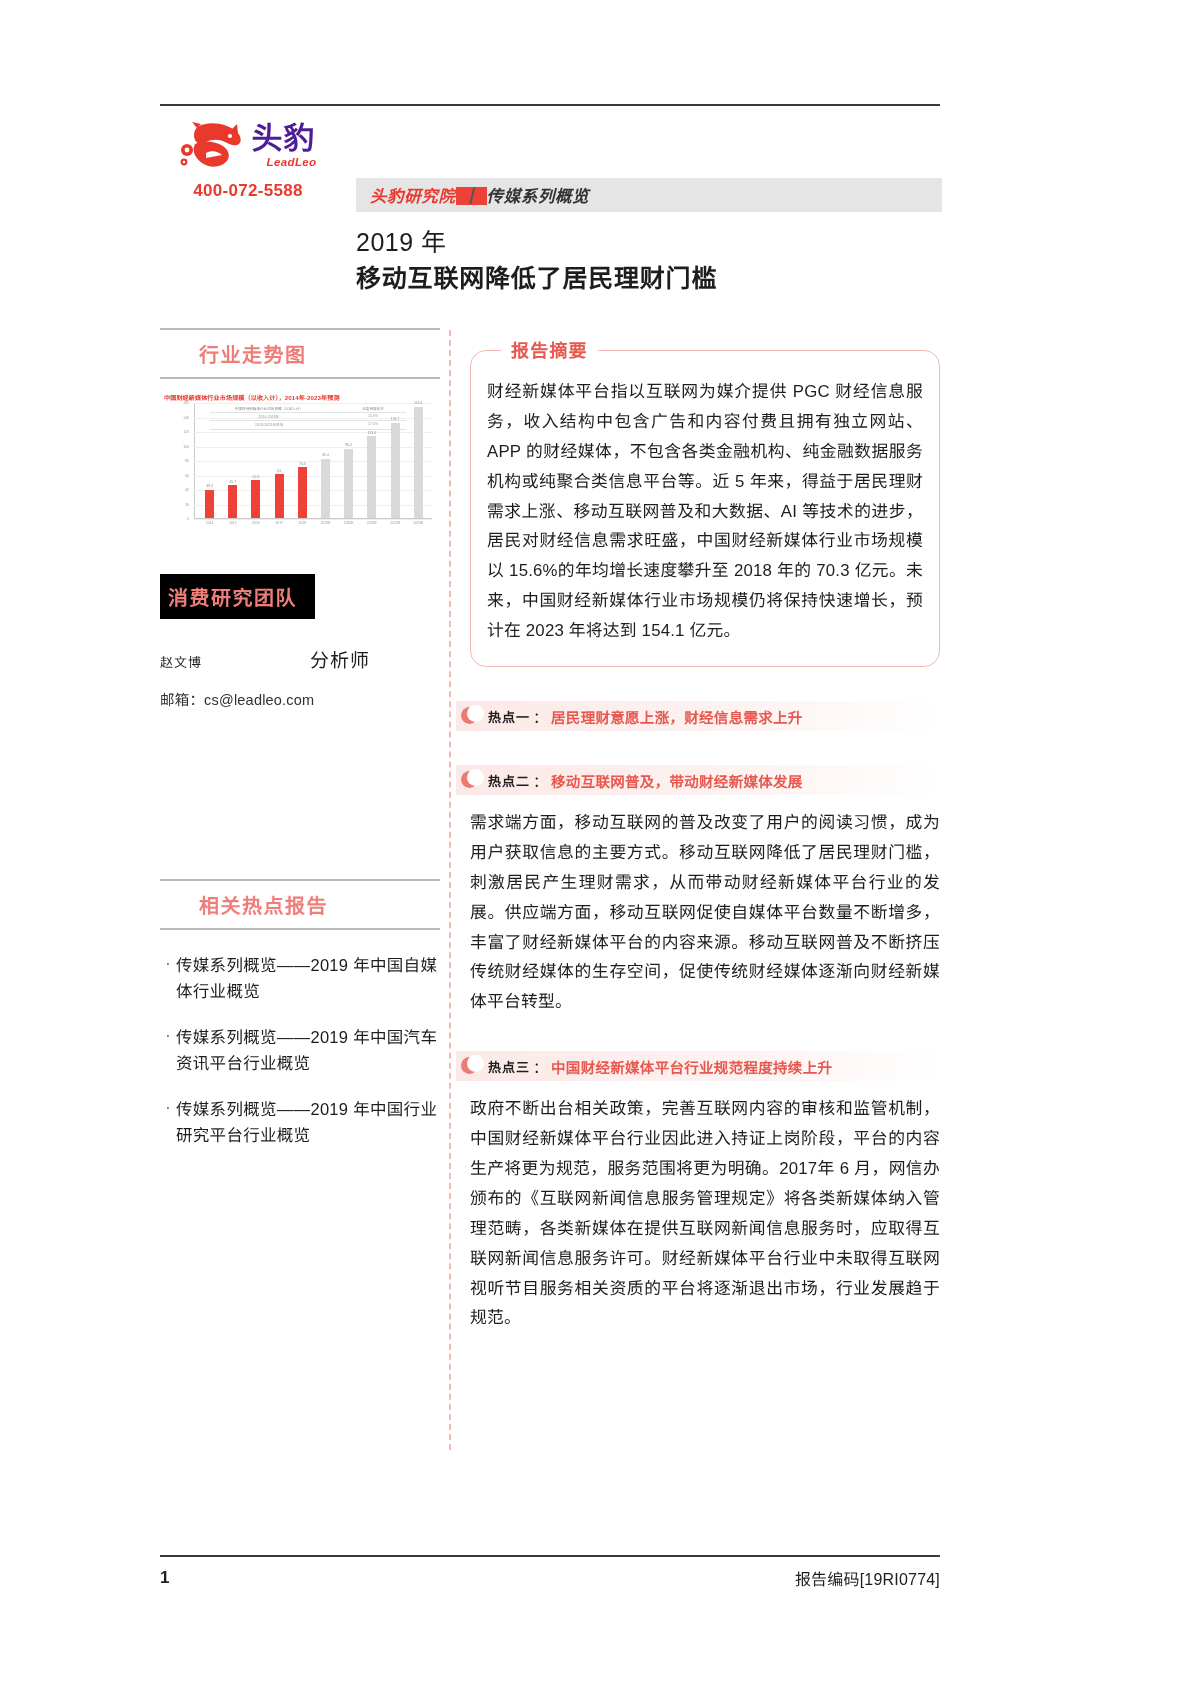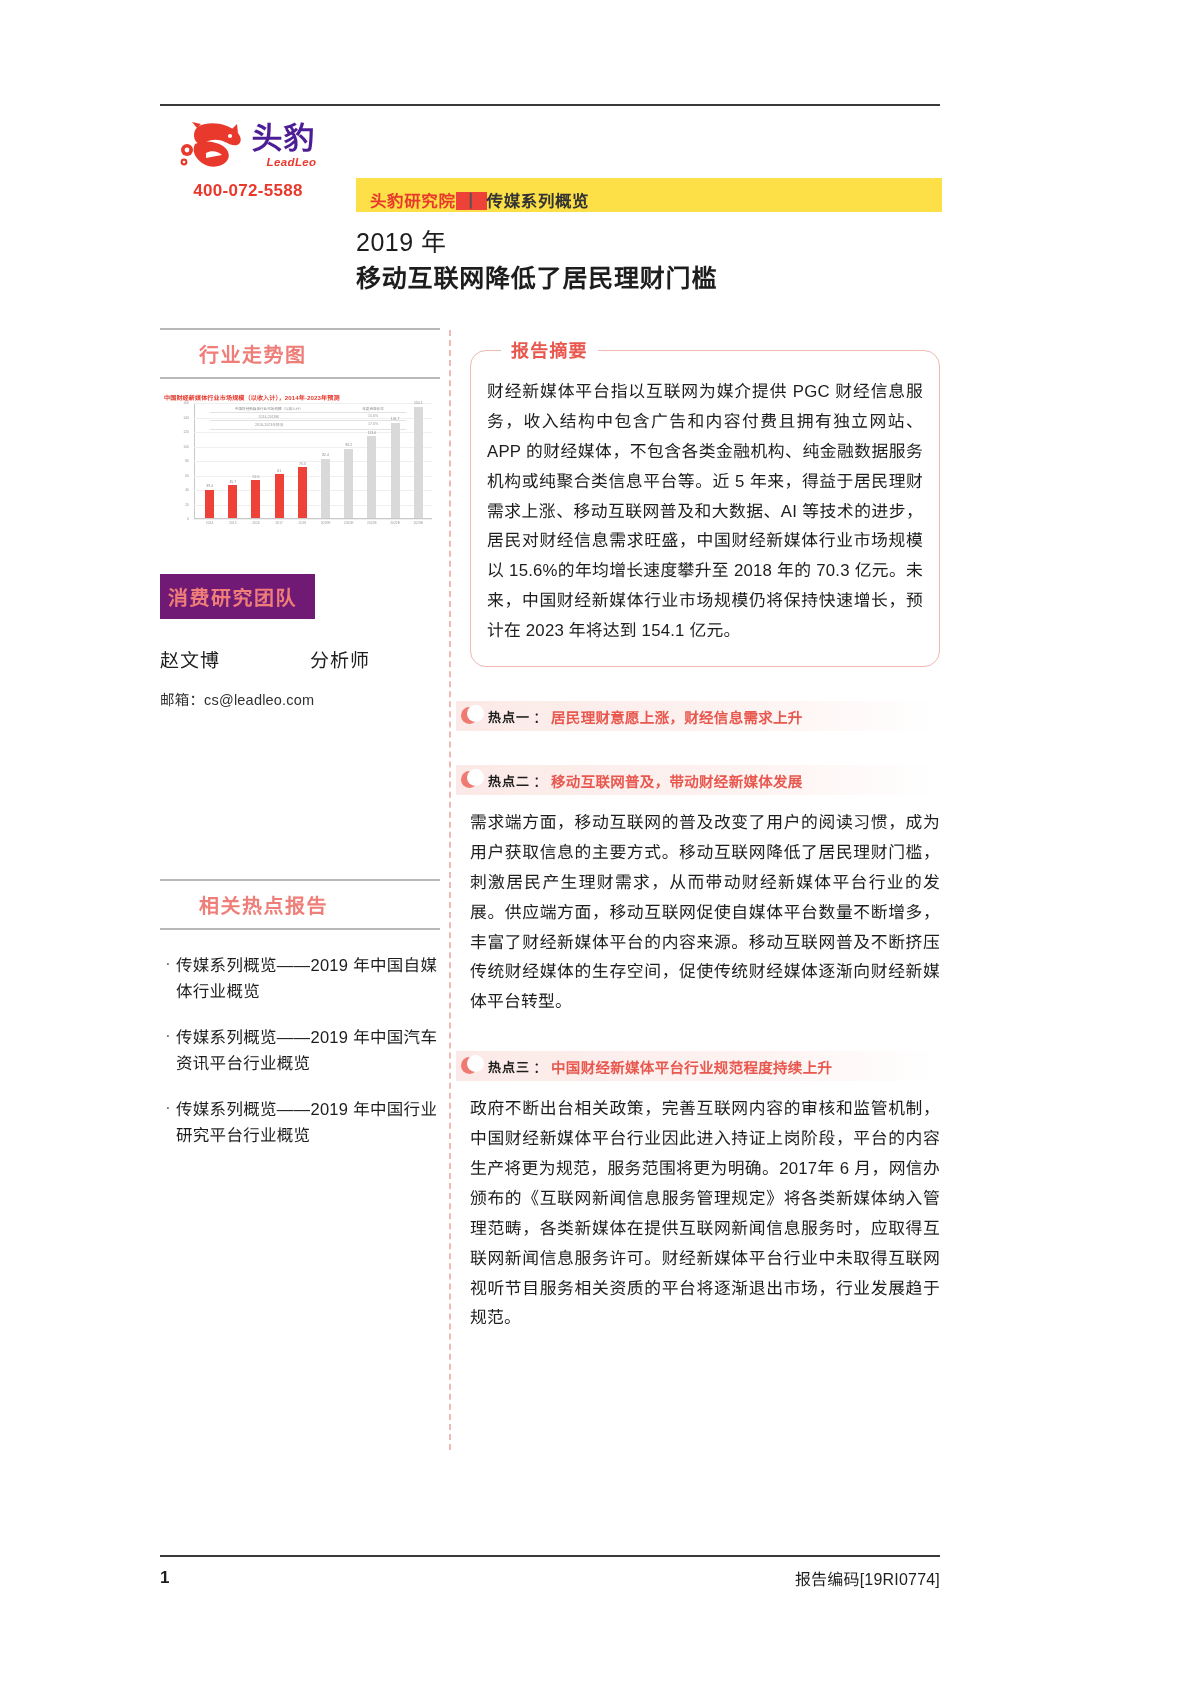--- a/index.html
+++ b/index.html
@@ -46,22 +46,22 @@
   .logo-en{
     font-size:11.5px;font-weight:bold;color:#e8392c;font-style:italic;
     letter-spacing:.4px;margin-top:3px;margin-left:15px;
   }
   .logo-phone{
     margin-top:7px;font-size:17px;font-weight:bold;color:#e8392c;letter-spacing:.3px;
   }
 
   .banner{
     position:absolute;left:196px;top:60px;width:586px;height:34px;
-    background:#fde047;
-    display:flex;align-items:flex-end;
+    background:#e5e5e5;
+    display:flex;align-items:center;font-style:italic;
   }
   .banner-inner{
     padding-left:14px;font-size:16.5px;font-weight:bold;color:#333;
     letter-spacing:.6px;white-space:nowrap;
   }
   .banner-inner .brand{color:#e8392c;}
   .banner-inner .bar{color:#555;padding:0 7px;font-weight:bold;}
 
   .title-block{
     position:absolute;left:196px;top:108px;width:740px;
@@ -156,30 +156,30 @@
   .xaxis{
     position:absolute;left:34px;top:128px;width:232px;
     display:flex;justify-content:space-around;
   }
   .xtick{
     width:14px;text-align:center;font-size:3.4px;color:#9a9a9a;white-space:nowrap;
   }
 
   
   .team-badge{
-    background:#701a75;display:inline-block;padding:8px 18px 8px 8px;
+    background:#000000;display:inline-block;padding:8px 18px 8px 8px;
     margin-top:22px;
   }
   .team-badge .t{
     font-size:20px;font-weight:bold;color:#ef7d78;letter-spacing:1.5px;
   }
   .analyst-row{
     display:flex;align-items:baseline;margin-top:26px;
   }
-  .analyst-name{font-size:19px;color:#1d1d1d;letter-spacing:1px;width:150px;}
+  .analyst-name{font-size:13px;color:#1d1d1d;letter-spacing:1px;width:150px;}
   .analyst-role{font-size:19px;color:#1d1d1d;letter-spacing:1px;}
   .email-row{
     margin-top:16px;font-size:14.5px;color:#303030;letter-spacing:.2px;
   }
 
   
   .related{margin-top:170px;}
   .rep-list{margin-top:22px;}
   .rep-item{
     display:flex;margin-bottom:20px;

